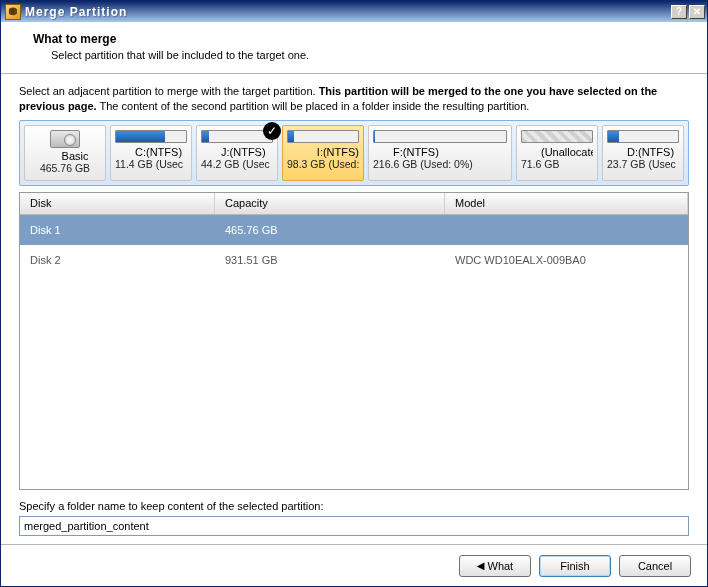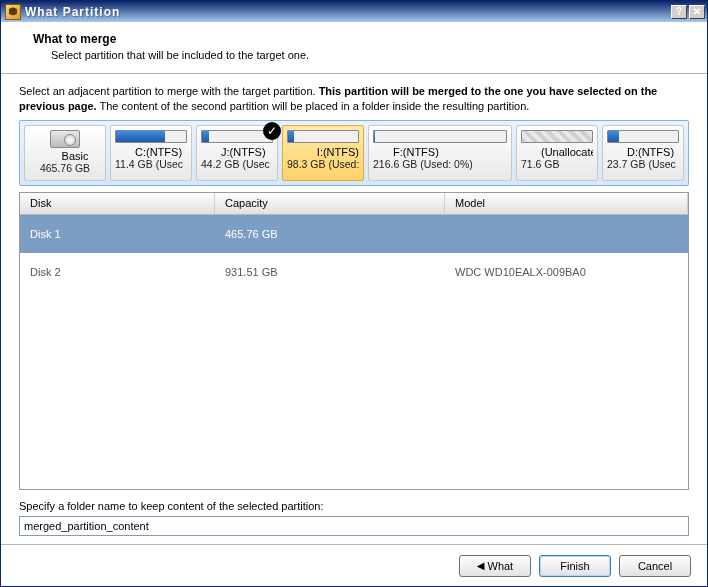--- a/index.html
+++ b/index.html
@@ -32,39 +32,39 @@
   .part-sub { font-size: 10.5px; color: #222; white-space: nowrap; overflow: hidden; }
   .first-card { text-align: center; align-items: center; }
   .first-card .part-label { font-weight: normal; }
   .disk-table { flex: 1; border: 1px solid #9a9a9a; display: flex; flex-direction: column; margin-bottom: 10px; background:#fff;}
   .dt-head { height: 22px; background: linear-gradient(to bottom,#fdfdfd,#e1e1e1); border-bottom: 1px solid #b8b8b8; display: flex; }
   .dt-head > div { border-right: 1px solid #cfcfcf; padding: 4px 10px; font-size: 11px; }
   .col-disk { width: 195px; }
   .col-cap { width: 230px; }
   .col-model { flex: 1; }
   .dt-body { flex: 1; overflow: auto; }
-  .dt-row { height: 38px; display: flex; align-items: center; cursor: pointer; }
+  .dt-row { height: 30px; display: flex; align-items: center; cursor: pointer; }
   .dt-row > div { padding: 0 10px; white-space: nowrap; }
   .dt-row.selected { background: #7d9ec4; color: #fff; }
   .dt-row.selected > div { color: #fff; }
   .dt-row:not(.selected) > div { color: #555; }
   .folder-label { margin-bottom: 4px; }
   .folder-input { width: 100%; height: 20px; border: 1px solid #7f9db9; padding: 2px 4px; font-family: inherit; font-size: 11px; }
   .footer { height: 42px; border-top: 1px solid #b5b5b5; display: flex; justify-content: flex-end; align-items: center; gap: 8px; padding: 0 16px; }
   .btn { min-width: 72px; height: 22px; border: 1px solid #707070; border-radius: 3px; background: linear-gradient(to bottom,#ffffff,#e2e2e2); padding: 0 10px; font-family: inherit; font-size: 11px; cursor: pointer; display:inline-flex;align-items:center;justify-content:center;gap:3px;}
   .btn.primary { border-color:#3c7fb1; box-shadow: 0 0 0 1px #b8d6ef inset; }
   .chevr { font-size: 10px; }
 </style>
 </head>
 <body>
 
 <div class="window">
   <div class="titlebar">
     <span class="titlebar-icon">⛃</span>
-    <span class="titlebar-text">What Partition</span>
+    <span class="titlebar-text">Merge Partition</span>
     <div class="titlebar-btns">
       <div class="titlebar-btn">?</div>
       <div class="titlebar-btn">✕</div>
     </div>
   </div>
 
   <div class="content">
     <div class="header-area">
       <div class="header-title">What to merge</div>
       <div class="header-sub">Select partition that will be included to the target one.</div>

